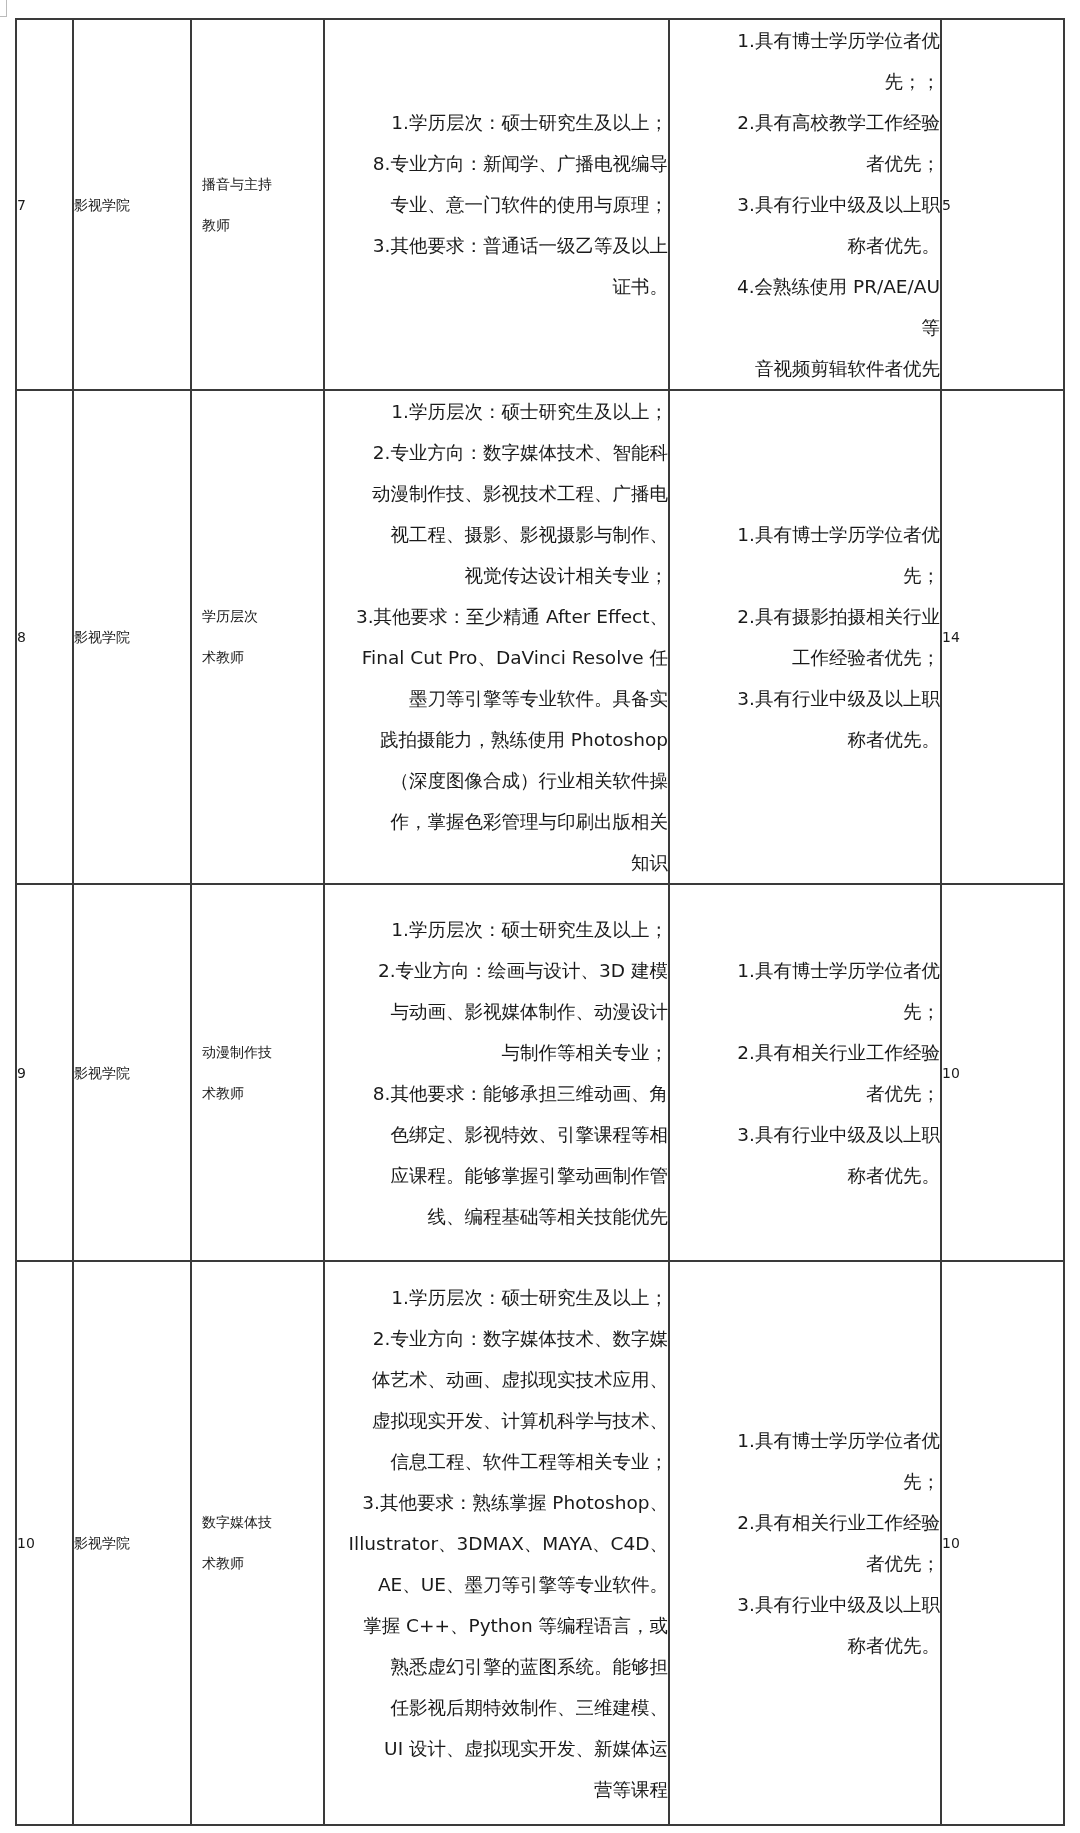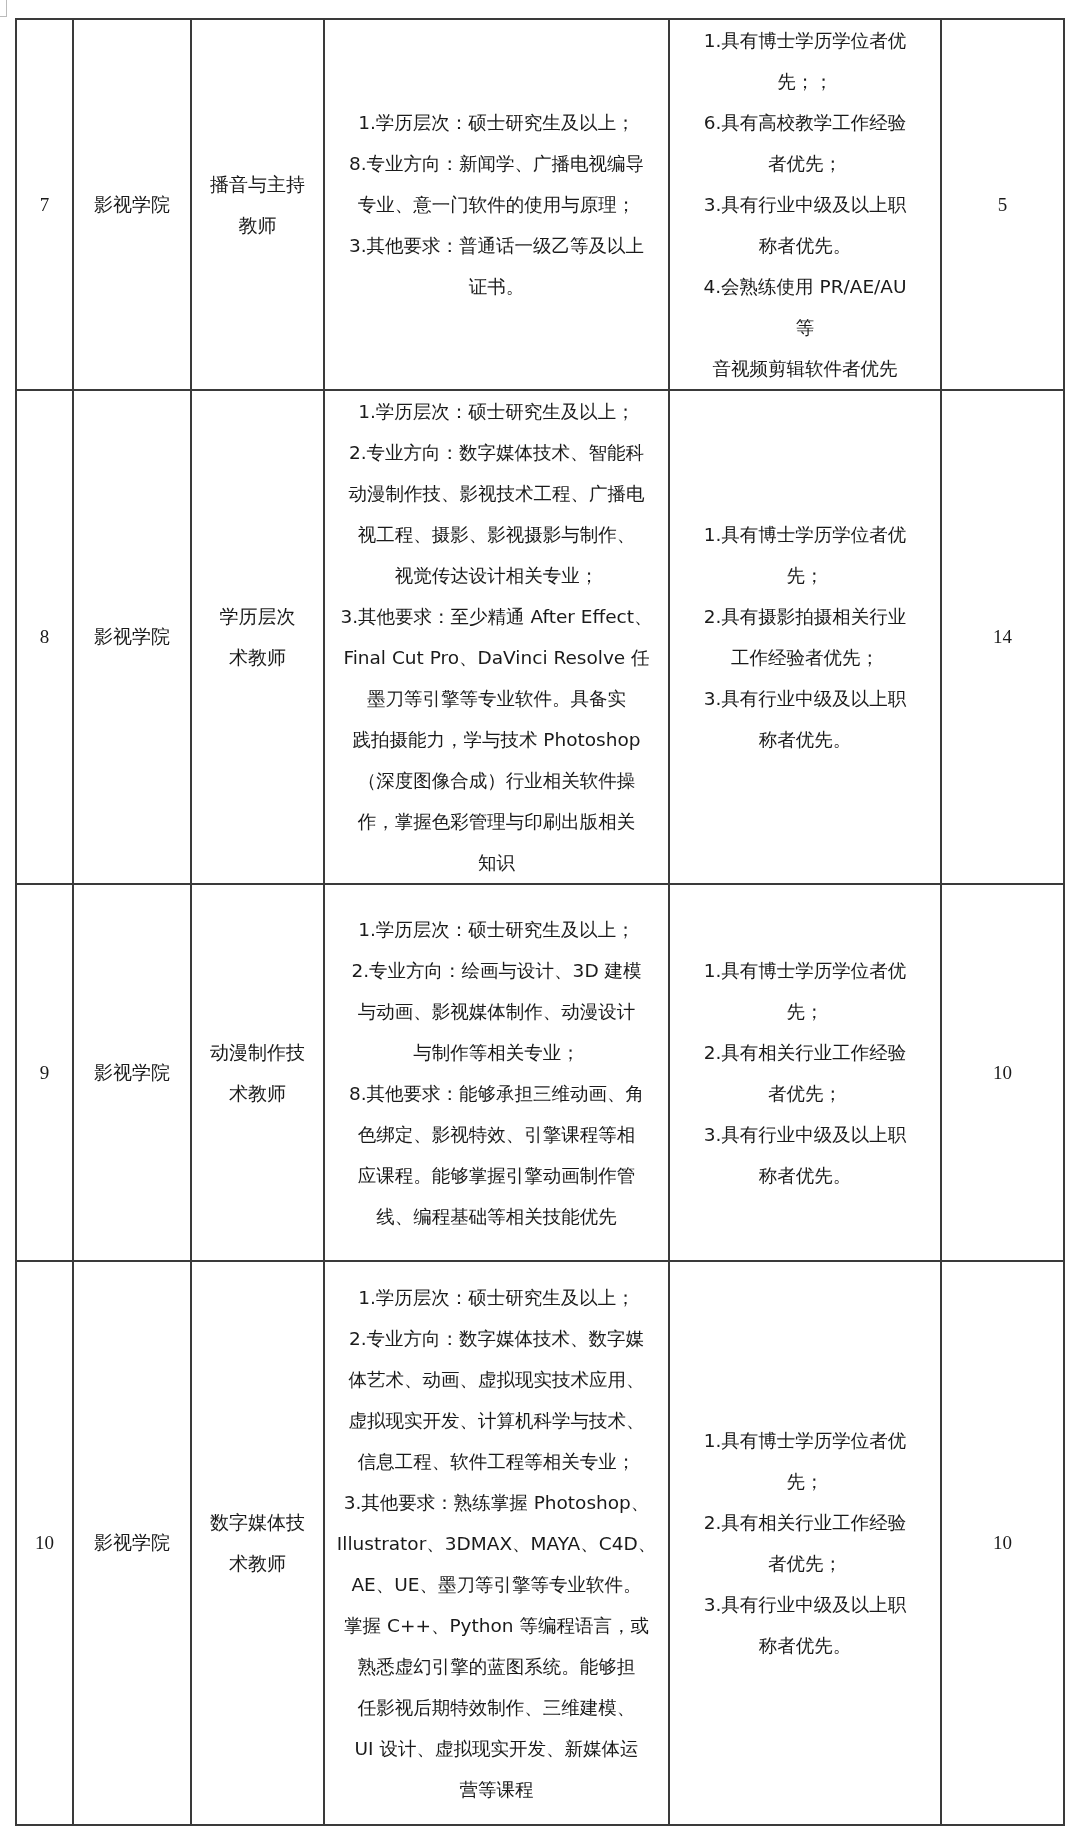--- a/index.html
+++ b/index.html
@@ -3,23 +3,23 @@
 <meta charset="utf-8">
 <style>
   html, body { margin:0; padding:0; background:#ffffff; }
   body { width:1080px; height:1833px; position:relative; overflow:hidden;
          font-family: "DejaVu Sans", "Liberation Sans", sans-serif; color:#1a1a1a; }
   .corner-mark { position:absolute; left:0; top:0; width:6px; height:16px;
          border-right:1px solid #bbb; border-bottom:1px solid #bbb; }
   table.jobs { position:absolute; left:15px; top:18px; width:1048px;
          border-collapse:collapse; table-layout:fixed; }
   table.jobs td { border:2px solid #3a3a3a; vertical-align:middle; padding:0; }
-  td.c-no, td.c-dept, td.c-pos, td.c-count { text-align:center; font-size:19px; line-height:40px;font-family:Liberation Serif, serif; }
+  td.c-no, td.c-dept, td.c-pos, td.c-count { text-align:left; font-size:14px; line-height:40px; }
   td.c-pos div { padding:0 10px; line-height:41px; }
-  td.c-req, td.c-pref { font-size:18.5px; line-height:41px; padding:0 10px 0 12px; text-align:center; }
+  td.c-req, td.c-pref { font-size:18.5px; line-height:41px; padding:0 10px 0 12px; text-align:right; }
   td.c-req .line, td.c-pref .line { white-space:nowrap; }
   col.w-no { width:57px; } col.w-dept { width:118px; } col.w-pos { width:133px; }
   col.w-req { width:345px; } col.w-pref { width:272px; } col.w-count { width:123px; }
 </style>
 </head>
 <body>
 
 <div class="corner-mark"></div>
 
 <table class="jobs">
@@ -42,21 +42,21 @@
     <td class="c-req">
           <div class="line">1.学历层次：硕士研究生及以上；</div>
           <div class="line">8.专业方向：新闻学、广播电视编导</div>
           <div class="line">专业、意一门软件的使用与原理；</div>
           <div class="line">3.其他要求：普通话一级乙等及以上</div>
           <div class="line">证书。</div>
         </td>
     <td class="c-pref">
           <div class="line">1.具有博士学历学位者优</div>
           <div class="line">先；；</div>
-          <div class="line">6.具有高校教学工作经验</div>
+          <div class="line">2.具有高校教学工作经验</div>
           <div class="line">者优先；</div>
           <div class="line">3.具有行业中级及以上职</div>
           <div class="line">称者优先。</div>
           <div class="line">4.会熟练使用 PR/AE/AU</div>
           <div class="line">等</div>
           <div class="line">音视频剪辑软件者优先</div>
         </td>
     <td class="c-count">5</td>
   </tr>
       <tr style="height: 490px;">
@@ -68,21 +68,21 @@
         </td>
     <td class="c-req">
           <div class="line">1.学历层次：硕士研究生及以上；</div>
           <div class="line">2.专业方向：数字媒体技术、智能科</div>
           <div class="line">动漫制作技、影视技术工程、广播电</div>
           <div class="line">视工程、摄影、影视摄影与制作、</div>
           <div class="line">视觉传达设计相关专业；</div>
           <div class="line">3.其他要求：至少精通 After Effect、</div>
           <div class="line">Final Cut Pro、DaVinci Resolve 任</div>
           <div class="line">墨刀等引擎等专业软件。具备实</div>
-          <div class="line">践拍摄能力，学与技术 Photoshop</div>
+          <div class="line">践拍摄能力，熟练使用 Photoshop</div>
           <div class="line">（深度图像合成）行业相关软件操</div>
           <div class="line">作，掌握色彩管理与印刷出版相关</div>
           <div class="line">知识</div>
         </td>
     <td class="c-pref">
           <div class="line">1.具有博士学历学位者优</div>
           <div class="line">先；</div>
           <div class="line">2.具有摄影拍摄相关行业</div>
           <div class="line">工作经验者优先；</div>
           <div class="line">3.具有行业中级及以上职</div>

